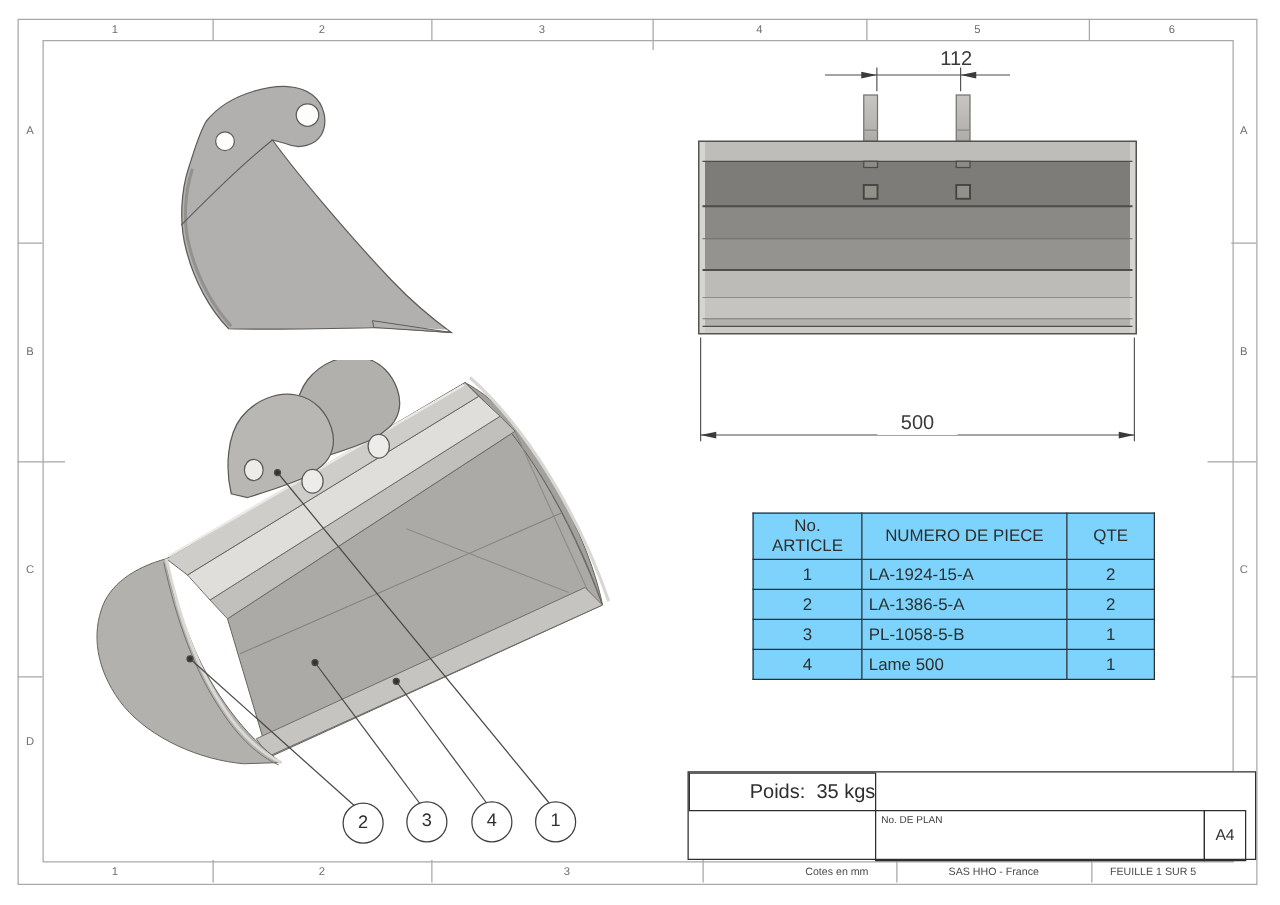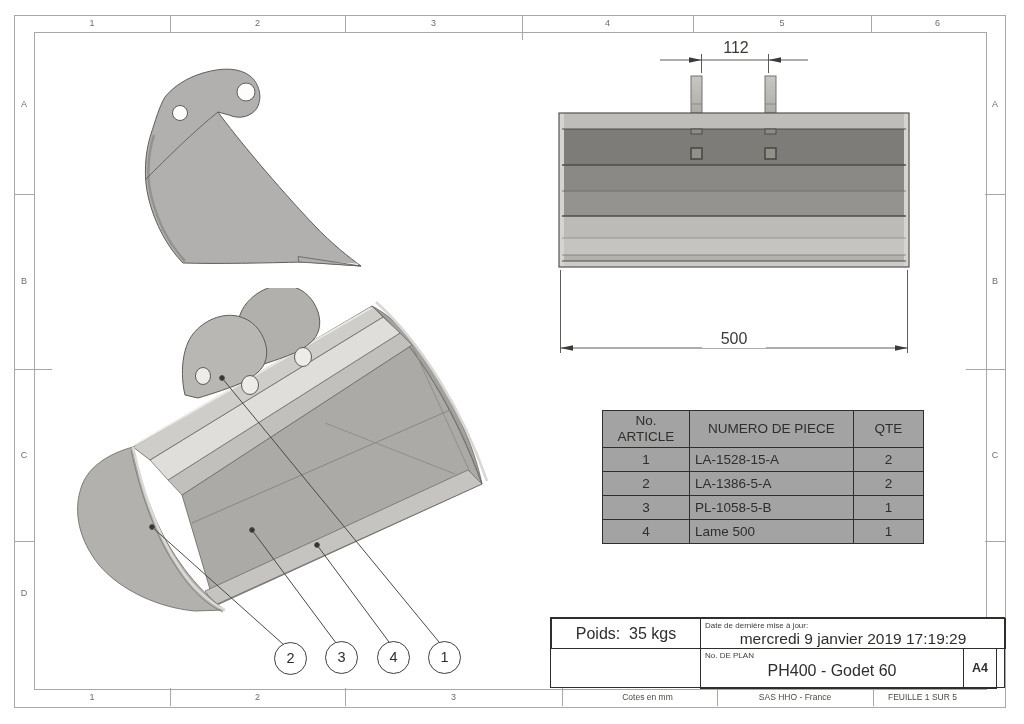--- a/index.html
+++ b/index.html
@@ -5,21 +5,21 @@
   html,body{margin:0;padding:0;background:#ffffff;}
   #sheet{position:relative;width:1024px;height:724px;background:#ffffff;overflow:hidden;
          font-family:"Liberation Sans", sans-serif;color:#3a3a38;}
   .abs{position:absolute;}
   
   .frame{position:absolute;border:1px solid #a8a8a6;}
   .zline{position:absolute;background:#a8a8a6;}
   .zlabel{position:absolute;font-size:9px;color:#6e6e6c;text-align:center;}
   
   #parts-table{position:absolute;left:602px;top:410px;width:321px;border-collapse:collapse;
-               table-layout:fixed;background:#a3a3a3;}
+               table-layout:fixed;background:#7dd3fc;}
   #parts-table th,#parts-table td{border:1.6px solid #2e2e2c;font-weight:normal;
                font-size:13.5px;color:#2e2e2c;text-align:center;padding:0;line-height:1.15;}
   #parts-table th{height:36px;}
   #parts-table td{height:23px;}
   #parts-table td.piece{text-align:left;padding-left:5px;}
   
   #title-block{position:absolute;left:550px;top:617px;width:455px;height:71px;
                border:1.4px solid #2e2e2c;box-sizing:border-box;background:#fff;}
   .tb-cell{position:absolute;box-sizing:border-box;border:0.9px solid #2e2e2c;}
   .tb-small{position:absolute;font-size:8px;color:#3c3c3a;left:4px;top:2px;white-space:nowrap;}
@@ -53,21 +53,21 @@
   <div class="zlabel" style="left:871px;top:18px;width:133px;">6</div>
 
   <div class="zline" style="left:170px;top:688px;width:1px;height:18px;"></div>
   <div class="zline" style="left:345px;top:688px;width:1px;height:18px;"></div>
   <div class="zline" style="left:562px;top:688px;width:1px;height:18px;"></div>
   <div class="zline" style="left:717px;top:688px;width:1px;height:18px;"></div>
   <div class="zline" style="left:873px;top:688px;width:1px;height:18px;"></div>
   <div class="zlabel" style="left:14px;top:692px;width:156px;">1</div>
   <div class="zlabel" style="left:170px;top:692px;width:175px;">2</div>
   <div class="zlabel" style="left:345px;top:692px;width:217px;">3</div>
-  <div class="strip-label" style="left:570px;top:692px;width:155px;">Cotes en mm</div>
+  <div class="strip-label" style="left:592px;top:692px;width:155px;">Cotes en mm</div>
   <div class="strip-label" style="left:717px;top:692px;width:156px;">SAS HHO - France</div>
   <div class="strip-label" style="left:888px;top:692px;width:117px;text-align:left;">FEUILLE 1 SUR 5</div>
 
   <div class="zline" style="left:14px;top:194px;width:20px;height:1px;"></div>
   <div class="zline" style="left:14px;top:369px;width:38px;height:1px;"></div>
   <div class="zline" style="left:14px;top:541px;width:20px;height:1px;"></div>
   <div class="zlabel" style="left:15px;top:99px;width:18px;">A</div>
   <div class="zlabel" style="left:15px;top:276px;width:18px;">B</div>
   <div class="zlabel" style="left:15px;top:450px;width:18px;">C</div>
   <div class="zlabel" style="left:15px;top:588px;width:18px;">D</div>
@@ -202,38 +202,38 @@
     </g>
 
     <g stroke="#4a4a48" stroke-width="0.9" fill="#3a3a38">
       <line x1="15.5" y1="230" x2="15.5" y2="313"></line>
       <line x1="362.5" y1="230" x2="362.5" y2="313"></line>
       <line x1="15.5" y1="308" x2="362.5" y2="308"></line>
       <polygon points="15.5,308 28,305.3 28,310.7" stroke="none"></polygon>
       <polygon points="362.5,308 350,305.3 350,310.7" stroke="none"></polygon>
     </g>
   </svg>
-  <div class="dimtext" style="left:704px;top:39px;">112</div>
+  <div class="dimtext" style="left:733px;top:39px;">112</div>
   <div class="dimtext" style="left:702px;top:330px;background:#fff;">500</div>
 
   <table id="parts-table">
     <colgroup>
         <col style="width:87px">
         <col style="width:164px">
         <col style="width:70px">
       </colgroup>
     <tbody>
         <tr>
       <th><span>No.</span><br><span>ARTICLE</span></th>
       <th>NUMERO DE PIECE</th>
       <th>QTE</th>
     </tr>
     <tr>
       <td>1</td>
-      <td class="piece">LA-1528-15-A</td>
+      <td class="piece">LA-1924-15-A</td>
       <td>2</td>
     </tr>
     <tr>
       <td>2</td>
       <td class="piece">LA-1386-5-A</td>
       <td>2</td>
     </tr>
     <tr>
       <td>3</td>
       <td class="piece">PL-1058-5-B</td>
@@ -242,28 +242,23 @@
     <tr>
       <td>4</td>
       <td class="piece">Lame 500</td>
       <td>1</td>
     </tr>
   </tbody>
     </table>
 
   <div id="title-block">
     <div class="tb-cell" style="left:0;top:0;width:150px;height:31px;">
-      <div class="tb-big" style="top:6px;">Poids:  35 kgs</div>
-    </div>
-    <div class="tb-cell" style="left:149px;top:0;width:306px;height:31px;">
-      <div class="tb-small">Date de dernière mise à jour:</div>
-      <div class="tb-big" style="top:11px;font-size:15.5px;">mercredi 9 janvier 2019 17:19:29</div>
+      <div class="tb-big" style="top:6px;padding-left:24px;">Poids:  35 kgs</div>
     </div>
     <div class="tb-cell" style="left:149px;top:30px;width:264px;height:41px;">
       <div class="tb-small">No. DE PLAN</div>
-      <div class="tb-big" style="top:13px;">PH400 - Godet 60</div>
     </div>
-    <div class="tb-cell" style="left:412px;top:30px;width:34px;height:41px;font-weight:bold;">
+    <div class="tb-cell" style="left:412px;top:30px;width:34px;height:41px;">
       <div class="tb-big" style="top:12px;font-size:12.5px;">A4</div>
     </div>
   </div>
 
 </div>
 
 </body></html>

